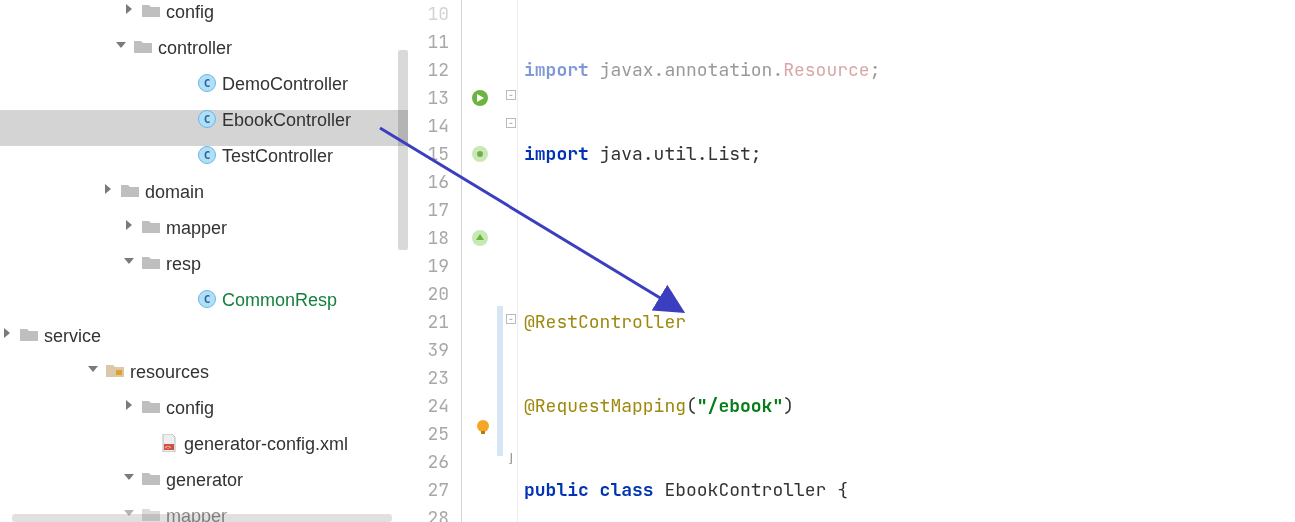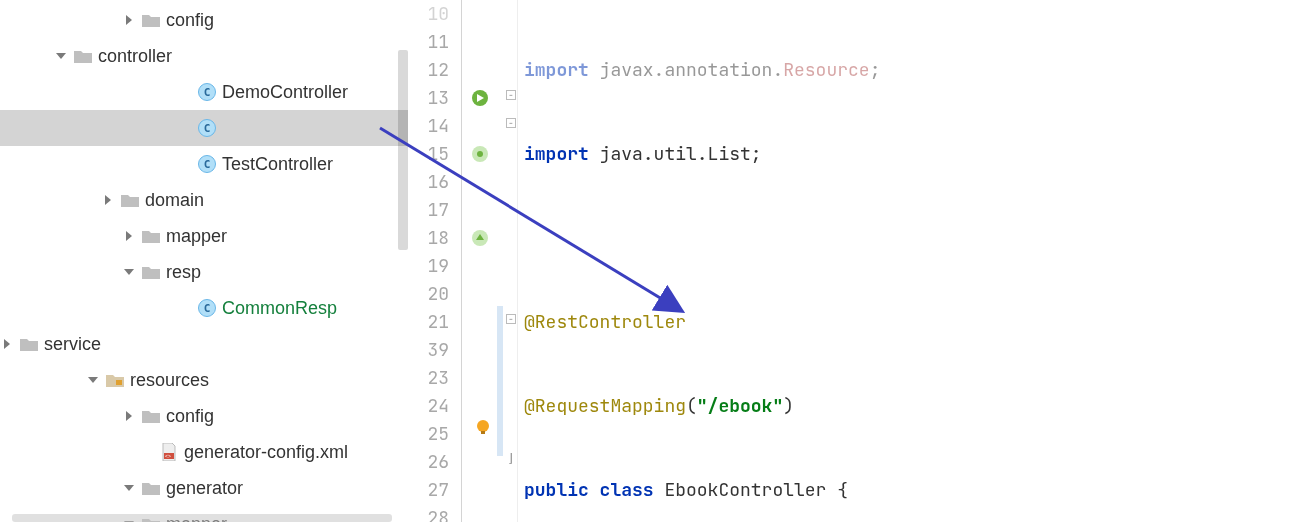--- a/index.html
+++ b/index.html
@@ -27,21 +27,21 @@
     position: absolute;
     top: 50px;
     right: 0;
     width: 10px;
     height: 200px;
     background: rgba(0,0,0,0.15);
     border-radius: 2px;
   }
   .tree-node {
     display: flex;
-    align-items: center;
+    align-items: flex-start;
     height: 36px;
     cursor: pointer;
     white-space: nowrap;
     gap: 6px;
   }
   .tree-node.selected { background: #d4d4d4; }
   .chevron {
     width: 14px; height: 14px;
     display: inline-flex; align-items: center; justify-content: center;
     color: #888;
@@ -167,41 +167,42 @@
           </svg>
         </span>
       <span class="icon-folder">
           <svg viewBox="0 0 18 14">
             <path d="M0 2h7l2 2h9v10H0z"></path>
           </svg>
         </span>
       <span class="tree-label">config</span>
     </div>
 
-    <div class="tree-node" style="padding-left:54px">
+    <div class="tree-node" style="padding-left:114px">
       <span class="chevron">
           <svg viewBox="0 0 10 10">
             <path d="M0 2 L10 2 L5 8 Z"></path>
           </svg>
         </span>
       <span class="icon-folder">
           <svg viewBox="0 0 18 14">
             <path d="M0 2h7l2 2h9v10H0z"></path>
           </svg>
         </span>
       <span class="tree-label">controller</span>
     </div>
 
     <div class="tree-node" style="padding-left:198px">
       <span class="icon-class">C</span>
       <span class="tree-label">DemoController</span>
     </div>
 
     <div class="tree-node selected" style="padding-left:198px">
       <span class="icon-class">C</span>
+      <span class="tree-label">EbookController</span>
     </div>
 
     <div class="tree-node" style="padding-left:198px">
       <span class="icon-class">C</span>
       <span class="tree-label">TestController</span>
     </div>
 
     <div class="tree-node" style="padding-left:101px">
       <span class="chevron">
           <svg viewBox="0 0 10 10">

